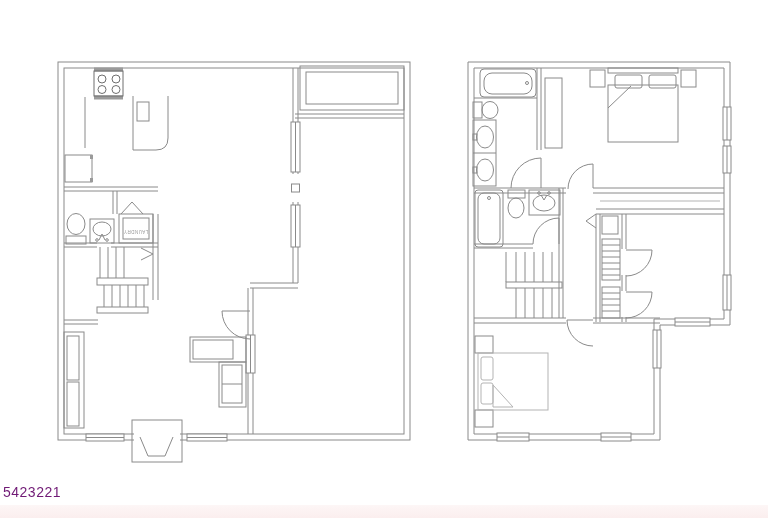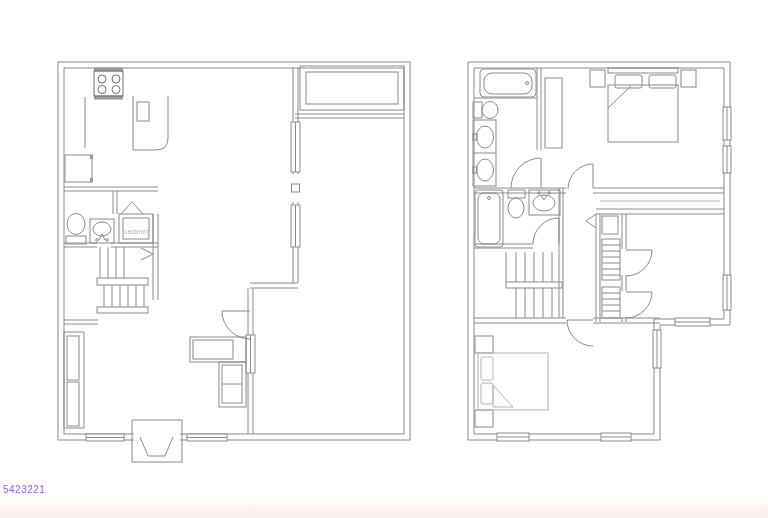--- a/index.html
+++ b/index.html
@@ -11,21 +11,21 @@
   .stage{position:absolute;inset:0;width:768px;height:518px;}
   svg{position:absolute;left:0;top:0;}
   .ln{fill:none;stroke:#8a8a8a;stroke-width:1;}
   .ln-dk{fill:none;stroke:#6f6f6f;stroke-width:1;}
   .ln-lt{fill:none;stroke:#b3b3b3;stroke-width:1;}
   .wf{fill:#ffffff;stroke:#8a8a8a;stroke-width:1;}
   .wx{fill:#ffffff;stroke:none;}
   .solid{fill:#9a9a9a;stroke:none;}
   .listing-number{
     position:absolute;left:3px;top:484px;
-    font-size:10px;color:#8b5cf6;letter-spacing:0.5px;
+    font-size:14px;color:#701a75;letter-spacing:0.5px;
   }
   .footer-band{
     position:absolute;left:0;bottom:0;width:768px;height:13px;
     background:linear-gradient(#fdf6f6,#fbeeee);
   }
   .laundry-text{
     font-family:"Liberation Sans", sans-serif;
     font-size:4.6px;fill:#9a9a9a;letter-spacing:0.4px;
   }
 </style>

